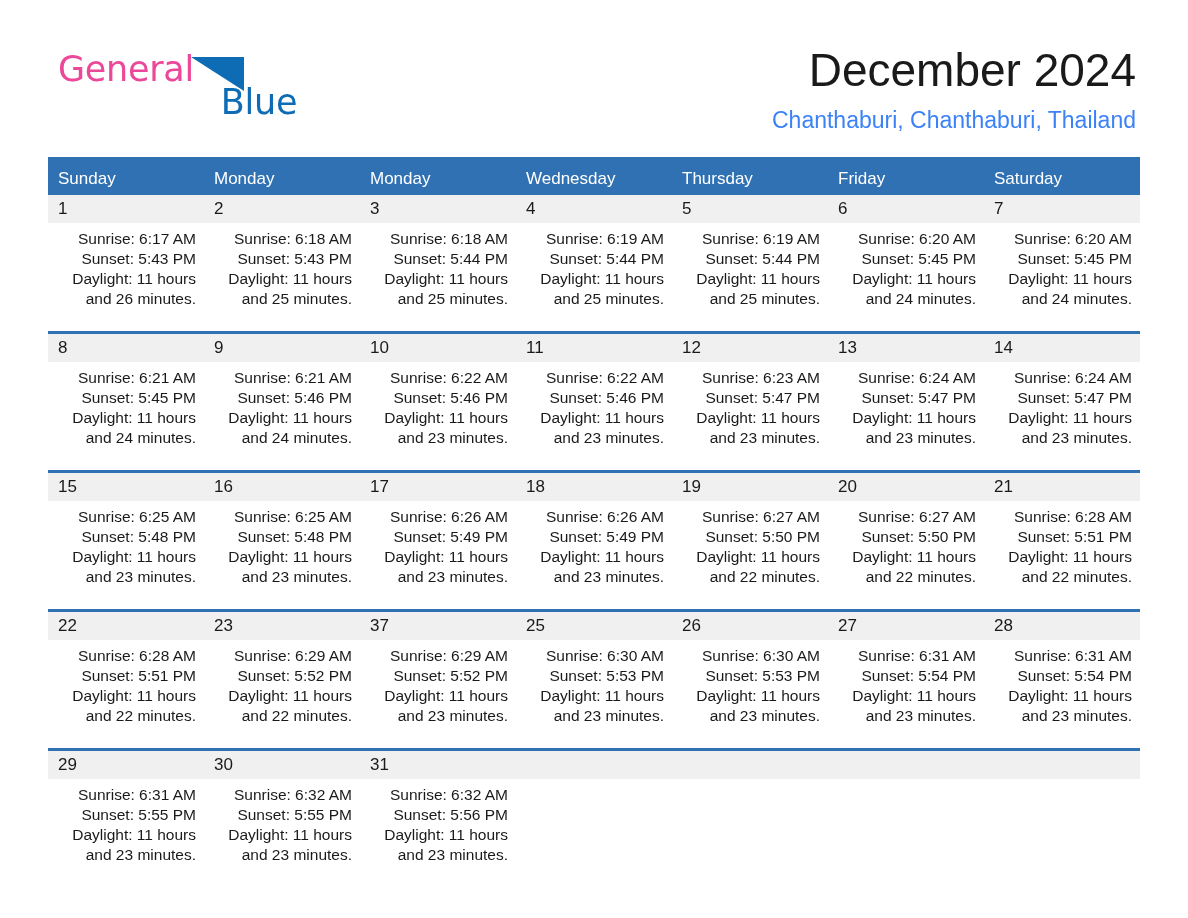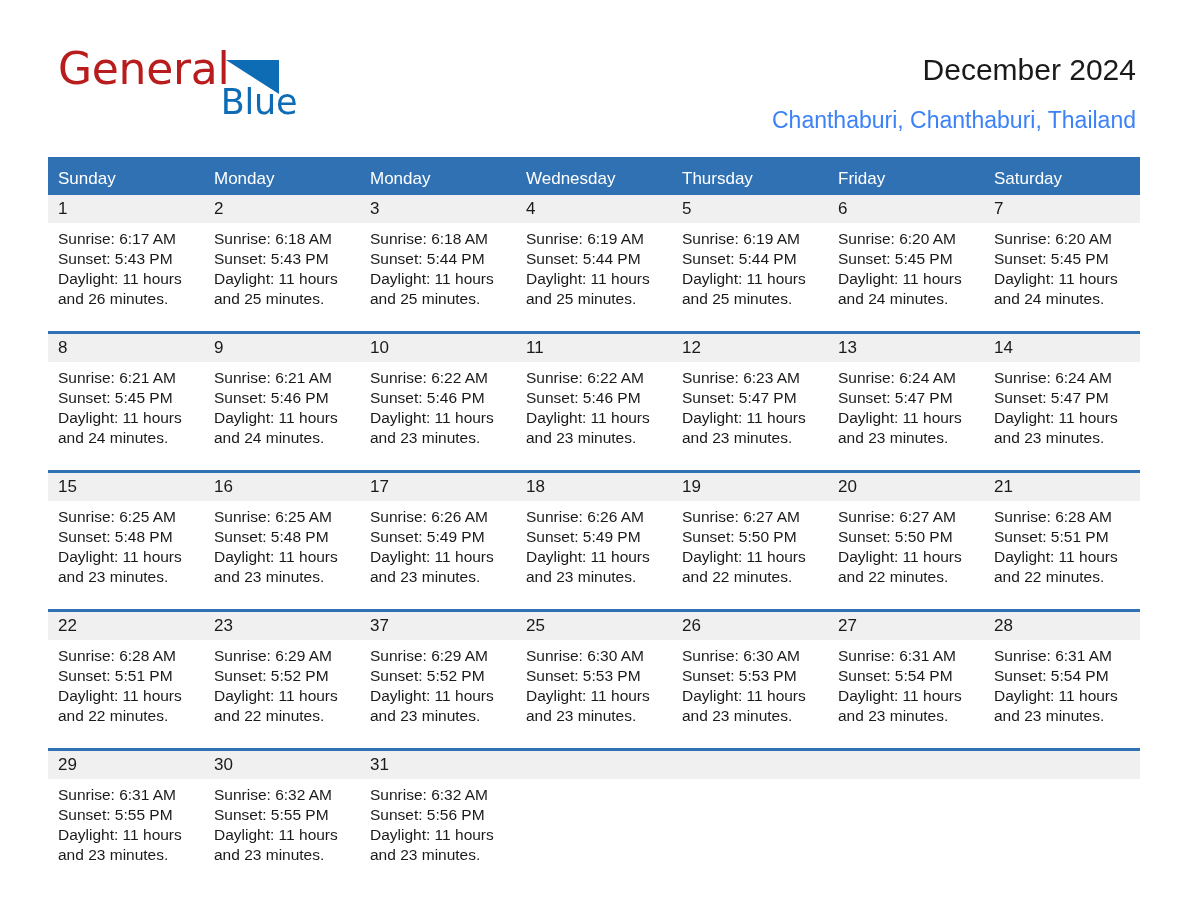--- a/index.html
+++ b/index.html
@@ -35,23 +35,23 @@
     width: 330px;
     height: 72px;
   }
   .brand-line1 {
     position: relative;
     height: 38px;
     line-height: 38px;
     white-space: nowrap;
   }
   .brand-general {
-    font-size: 44px;
+    font-size: 35px;
     letter-spacing: -0.3px;
-    color: #b91c1c;
+    color: #ec4899;
     font-family: "DejaVu Sans", sans-serif;
   }
   .brand-triangle {
     display: inline-block;
     width: 0;
     height: 0;
     border-style: solid;
     border-width: 0 0 34px 53px;
     border-color: transparent transparent #0d6cb4 transparent;
     transform: scaleY(-1);
@@ -69,21 +69,21 @@
     text-align: center;
   }
 
   .title-block {
     position: absolute;
     right: 52px;
     top: 44px;
     text-align: right;
   }
   .cal-title {
-    font-size: 30px;
+    font-size: 46px;
     font-weight: normal;
     color: #1a1a1a;
     line-height: 52px;
     white-space: nowrap;
   }
   .cal-subtitle {
     margin-top: 10px;
     font-size: 23px;
     font-weight: normal;
     color: #3b82f6;
@@ -132,20 +132,21 @@
     background: #ffffff;
     vertical-align: top;
     padding: 6px 8px 22px 10px;
     box-sizing: border-box;
     height: 104px;
   }
   .cell-lines {
     font-size: 15.5px;
     line-height: 20px;
     color: #1a1a1a;
+    text-align: right;
   }
   .cell-lines div { white-space: nowrap; }
   .empty-cell { height: 104px; }
 </style>
 </head>
 <body>
 
 <div class="page">
 
   <div class="header">

